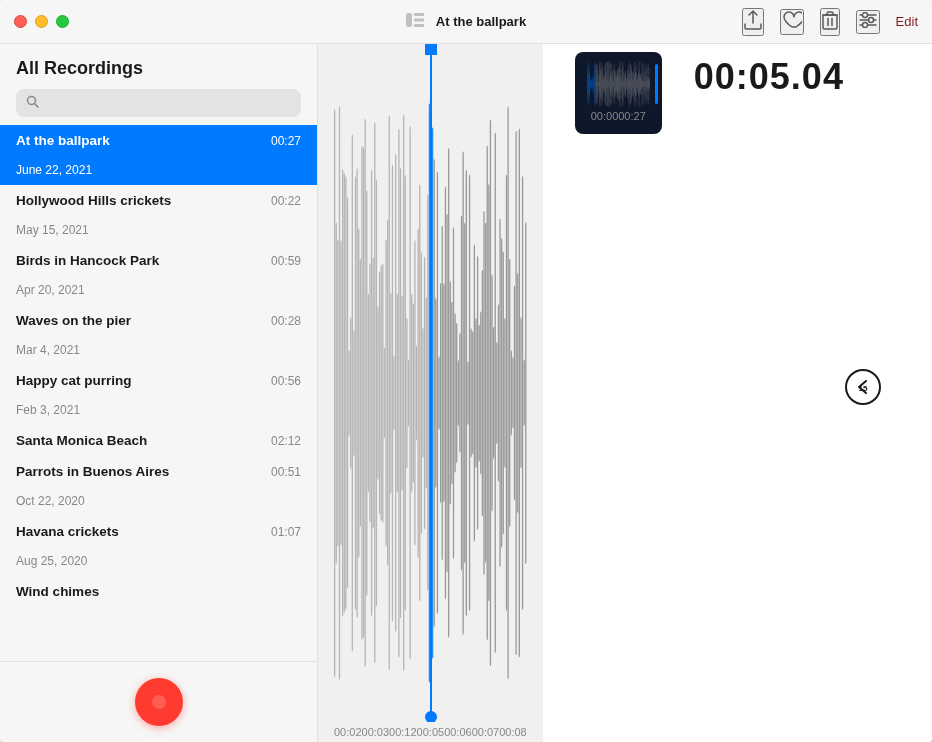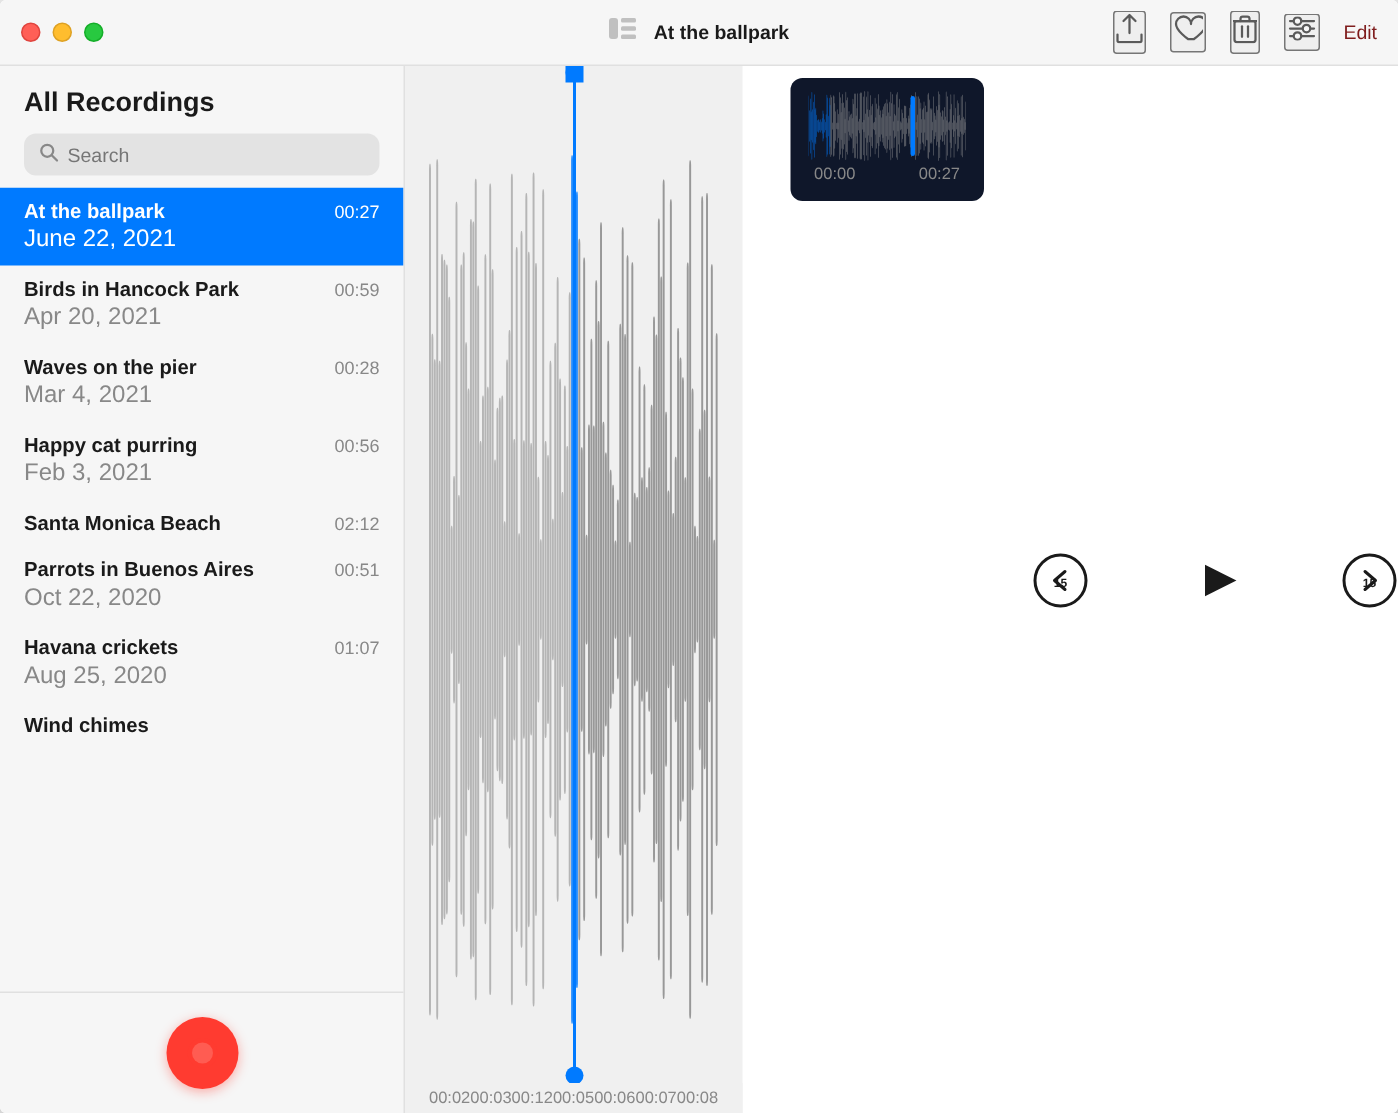--- a/index.html
+++ b/index.html
@@ -95,21 +95,21 @@
 
     
     .main-content {
       display: flex;
       flex: 1;
       overflow: hidden;
     }
 
     
     .sidebar {
-      width: 270px;
+      width: 318px;
       background: #f6f6f6;
       border-right: 1px solid #e0e0e0;
       display: flex;
       flex-direction: column;
       flex-shrink: 0;
     }
 
     .sidebar-header {
       padding: 14px 16px 8px;
     }
@@ -176,23 +176,23 @@
     .recording-item.active .recording-duration {
       color: #ffffff;
     }
 
     .recording-duration {
       font-size: 12px;
       color: #888;
     }
 
     .recording-date {
-      font-size: 16px;
+      font-size: 12px;
       color: #888;
-      margin-top: 3px;
+      margin-top: 15px;
     }
 
     .sidebar-footer {
       padding: 16px;
       display: flex;
       justify-content: center;
       border-top: 1px solid #e0e0e0;
     }
 
     .record-button {
@@ -374,32 +374,38 @@
     <div class="sidebar">
       <div class="sidebar-header">
         <div class="sidebar-title">All Recordings</div>
         <div class="search-bar">
           <span class="search-icon">
             <svg width="13" height="13" viewBox="0 0 13 13" fill="none">
               <circle cx="5.5" cy="5.5" r="4" stroke="#888" stroke-width="1.5"></circle>
               <line x1="8.5" y1="8.5" x2="12" y2="12" stroke="#888" stroke-width="1.5" stroke-linecap="round"></line>
             </svg>
           </span>
-          <input class="search-input" type="text" placeholder="Search" style="">
         </div>
       </div>
 
       <div class="recordings-list" id="recordings-list">
 
       <div class="recording-item active">
     <div class="recording-item-top">
       <span class="recording-name">At the ballpark</span>
       <span class="recording-duration">00:27</span>
     </div>
     <div class="recording-date">June 22, 2021</div>
+  </div>
+          <div class="recording-item">
+    <div class="recording-item-top">
+      <span class="recording-name">Hollywood Hills crickets</span>
+      <span class="recording-duration">00:22</span>
+    </div>
+    <div class="recording-date">May 15, 2021</div>
   </div>
           <div class="recording-item">
     <div class="recording-item-top">
       <span class="recording-name">Birds in Hancock Park</span>
       <span class="recording-duration">00:59</span>
     </div>
     <div class="recording-date">Apr 20, 2021</div>
   </div>
           <div class="recording-item">
     <div class="recording-item-top">
@@ -807,20 +813,21 @@
               </svg>
             <div style="position:absolute; left: 80px; top:4px; bottom:4px; width:3px; background:#007aff; border-radius:2px;"></div>
           </div>
           <div class="mini-time-axis">
             <span class="time-label">00:00</span>
             <span class="time-label">00:27</span>
           </div>
         </div>
       </div>
 
+      <div class="timer-display">00:05.04</div>
 
       <div class="playback-controls">
         <button class="control-btn">
           <svg width="38" height="38" viewBox="0 0 38 38" fill="none">
             <circle cx="19" cy="19" r="17" stroke="#1a1a1a" stroke-width="2"></circle>
             <path d="M22 13l-7 6 7 6" stroke="#1a1a1a" stroke-width="2" stroke-linecap="round" stroke-linejoin="round"></path>
             <text x="19" y="23" text-anchor="middle" font-size="8" font-weight="700" fill="#1a1a1a" font-family="SF Pro Text, Helvetica Neue, sans-serif">15</text>
           </svg>
         </button>
 

